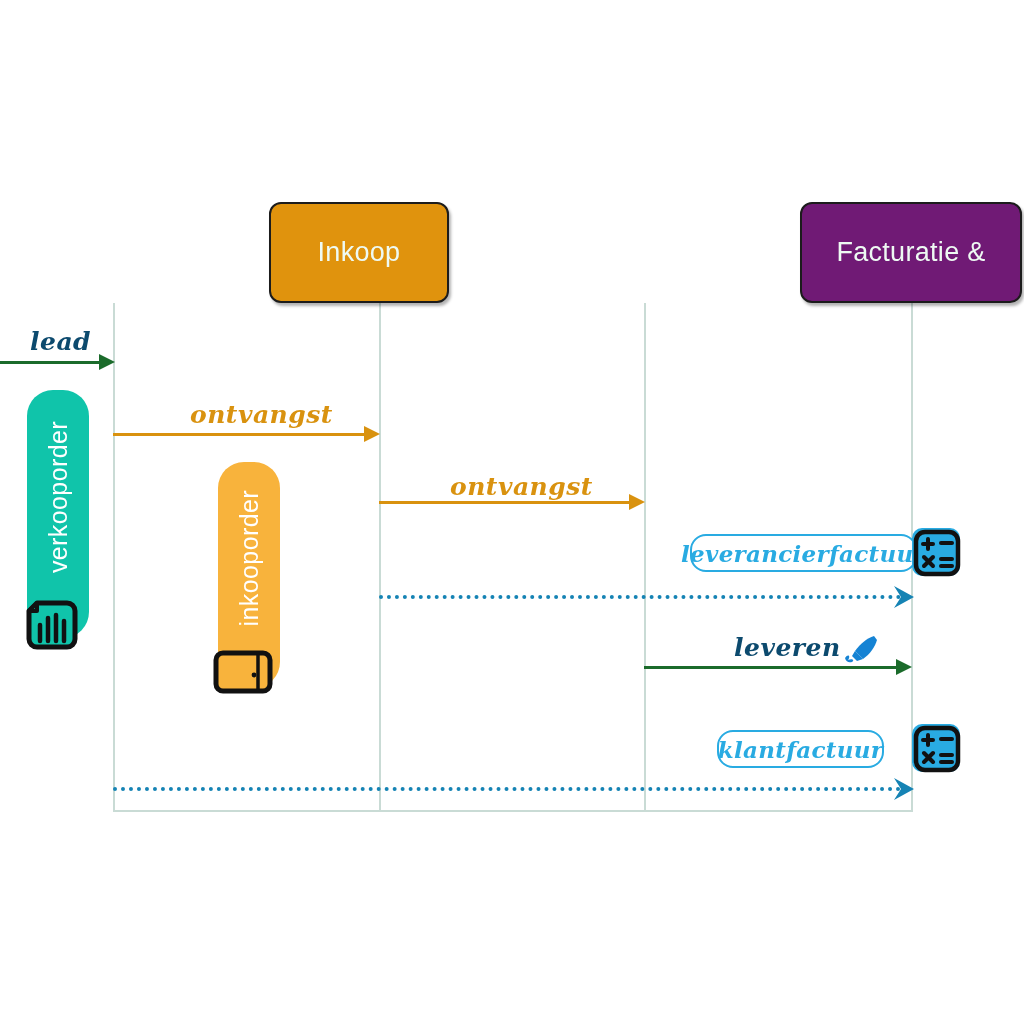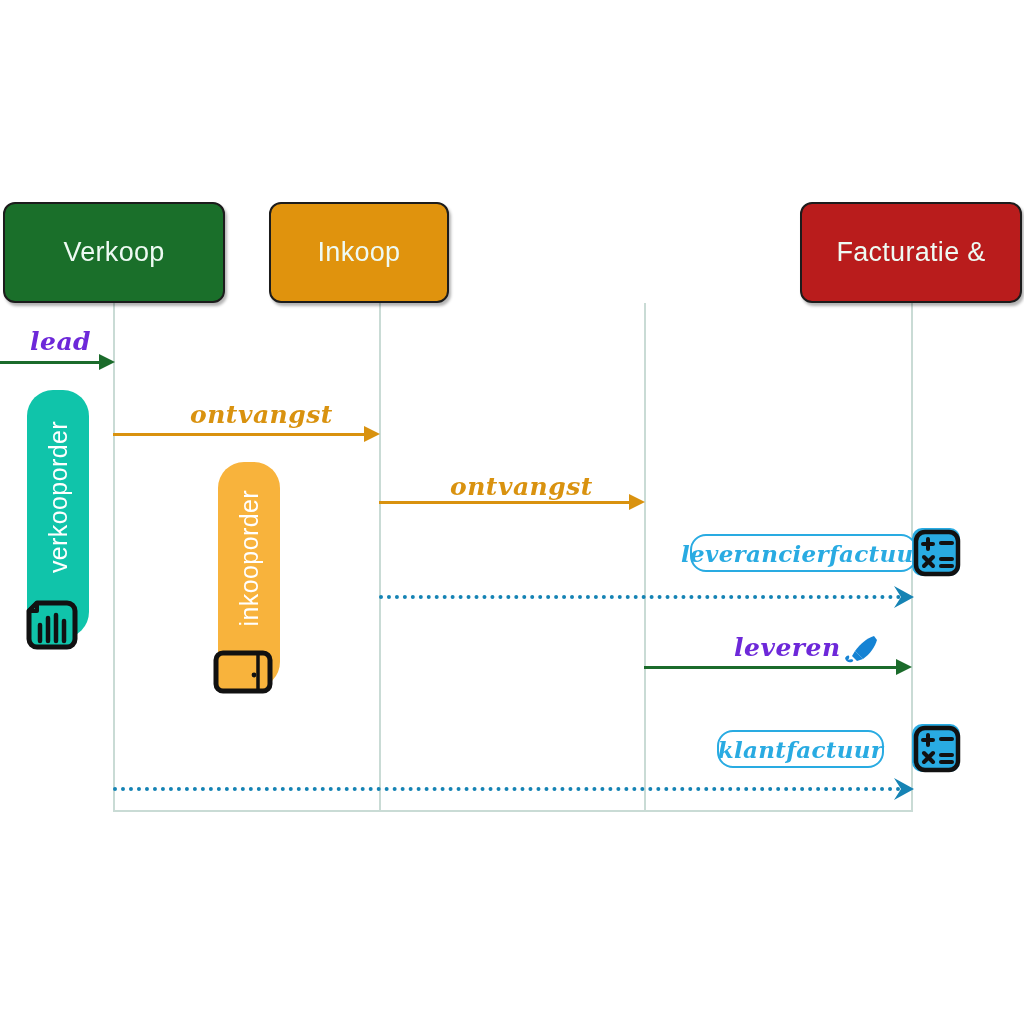--- a/index.html
+++ b/index.html
@@ -44,21 +44,21 @@
     color: #eefaf3;
     font-size: 27px;
     font-weight: 300;
     letter-spacing: 0.3px;
     line-height: 1.12;
     padding: 4px 8px;
     box-shadow: 2px 3px 3px rgba(0,0,0,0.30);
   }
   .p-green { background: #1a6f2a; }
   .p-orange{ background: #e0930d; }
-  .p-blue  { background: #b91c1c; }
+  .p-blue  { background: #701a75; }
 
   
   .activation {
     position: absolute;
     border-radius: 26px;
     display: flex;
     align-items: center;
     justify-content: center;
   }
   .activation .vlabel {
@@ -98,21 +98,21 @@
   
   .msg-label {
     position: absolute;
     font-family: "DejaVu Serif", serif;
     font-style: italic;
     font-size: 25px;
     font-weight: 700;
     white-space: nowrap;
     letter-spacing: 0.5px;
   }
-  .lbl-green  { color: #6d28d9; }
+  .lbl-green  { color: #0c4a6e; }
   .lbl-orange { color: #d9920f; }
 
   
   .note {
     position: absolute;
     box-sizing: border-box;
     border: 2.5px solid #29abe2;
     border-radius: 16px;
     background: #ffffff;
     color: #29abe2;
@@ -135,23 +135,20 @@
 <body>
 
 <div id="canvas">
 
   <div class="lifeline" style="left:113px; top:303px; height:509px;"></div>
   <div class="lifeline" style="left:379px; top:303px; height:509px;"></div>
   <div class="lifeline" style="left:644px; top:303px; height:509px;"></div>
   <div class="lifeline" style="left:911px; top:303px; height:509px;"></div>
   <div class="baseline" style="left:113px; top:810px; width:800px;"></div>
 
-  <div class="participant p-green" style="left:3px; top:202px; width:222px; height:101px;">
-    <span>Verkoop</span>
-  </div>
 
   <div class="participant p-orange" style="left:269px; top:202px; width:180px; height:101px;">
     <span>Inkoop</span>
   </div>
 
 
   <div class="participant p-blue" style="left:800px; top:202px; width:222px; height:101px; flex-direction:column;">
     <span>Facturatie &amp;</span>
   </div>
 

